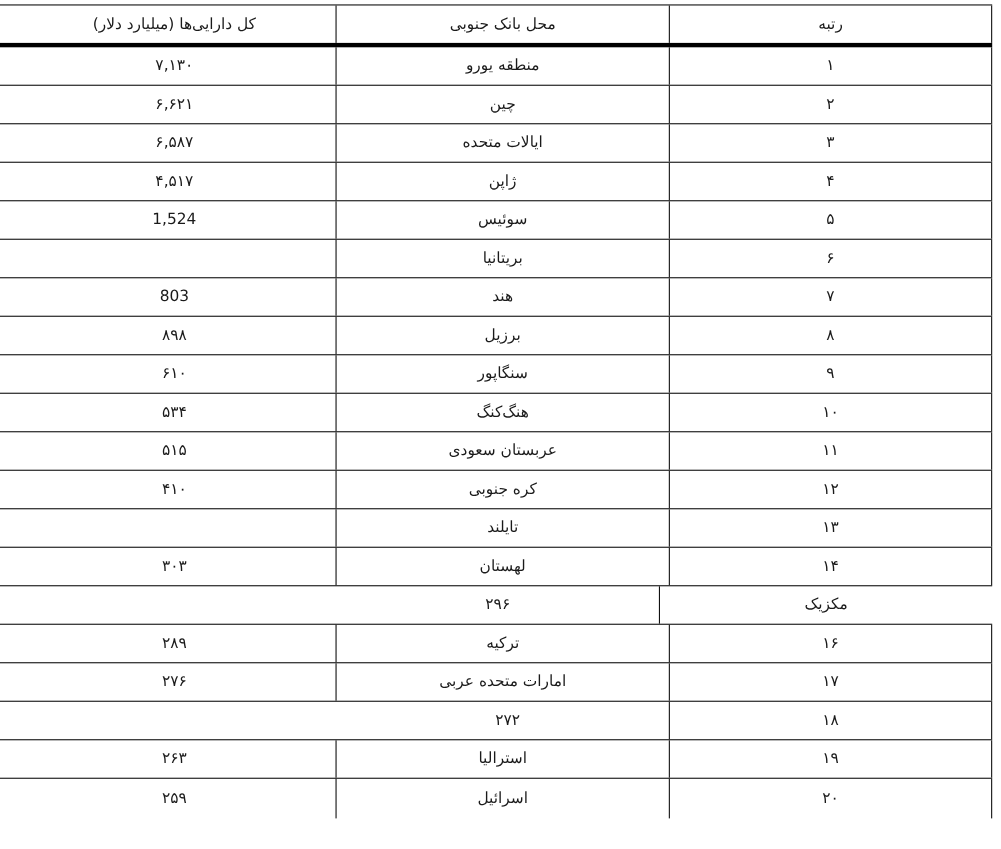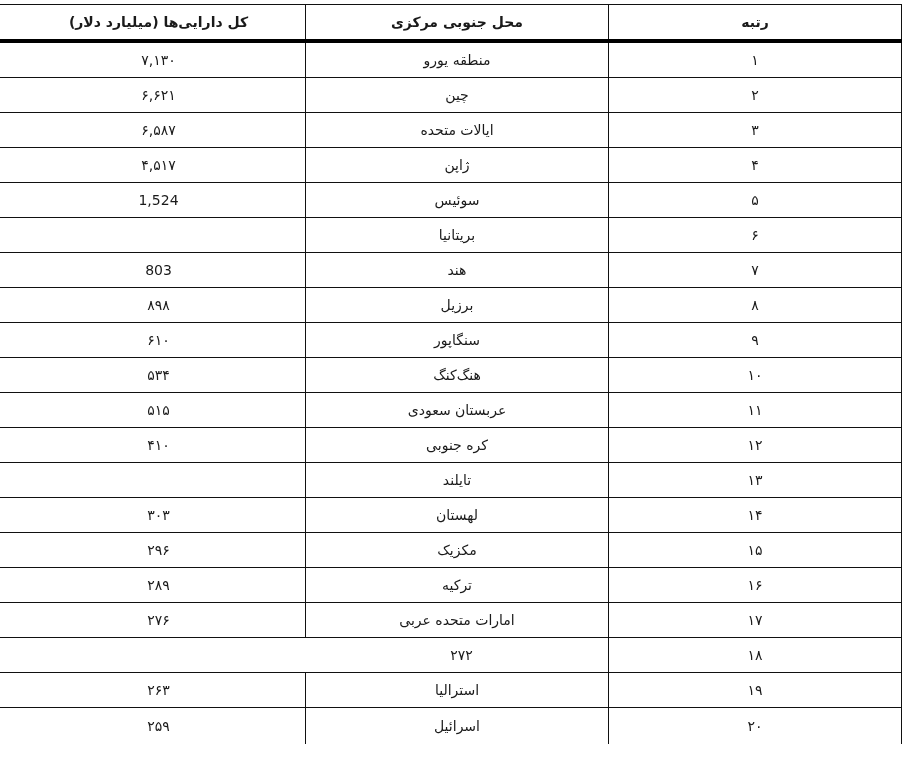--- a/index.html
+++ b/index.html
@@ -7,30 +7,30 @@
          font-family: "DejaVu Sans", sans-serif; color: #1a1a1a; }
   .table { position: absolute; left: 0; top: 4px; width: 902px; }
   .row { display: flex; flex-direction: row-reverse; height: 35px;
          border-bottom: 1.5px solid #111; box-sizing: border-box; }
   .row.header { height: 39px; border-top: 1.5px solid #111; border-bottom: 4px solid #000; }
   .cell { display: flex; align-items: center; justify-content: center;
           box-sizing: border-box; font-size: 14px; direction: rtl; }
   .c-rank { width: 294px; border-right: 1.5px solid #111; border-left: 1.5px solid #111; }
   .c-loc { width: 303px; border-left: 1.5px solid #111; }
   .c-assets { width: 293px; }
-  .header .cell { font-weight: bold; font-size: 14px; }
+  .header .cell { font-weight: normal; font-size: 14px; }
   .row.last { border-bottom: none; height: 36px; }
 </style>
 </head>
 <body>
 
 <div class="table">
   <div class="row header">
     <div class="cell c-rank">رتبه</div>
-    <div class="cell c-loc">محل جنوبی مرکزی</div>
+    <div class="cell c-loc">محل بانک جنوبی</div>
     <div class="cell c-assets">کل دارایی‌ها (میلیارد دلار)</div>
   </div>
   <div id="rows">
       <div class="row">
         <div class="cell c-rank">۱</div>
         <div class="cell c-loc">منطقه یورو</div>
         <div class="cell c-assets">۷,۱۳۰</div>
       </div>
       <div class="row">
         <div class="cell c-rank">۲</div>
@@ -89,21 +89,20 @@
       <div class="row">
         <div class="cell c-rank">۱۳</div>
         <div class="cell c-loc">تایلند</div>
       </div>
       <div class="row">
         <div class="cell c-rank">۱۴</div>
         <div class="cell c-loc">لهستان</div>
         <div class="cell c-assets">۳۰۳</div>
       </div>
       <div class="row">
-        <div class="cell c-rank">۱۵</div>
         <div class="cell c-loc">مکزیک</div>
         <div class="cell c-assets">۲۹۶</div>
       </div>
       <div class="row">
         <div class="cell c-rank">۱۶</div>
         <div class="cell c-loc">ترکیه</div>
         <div class="cell c-assets">۲۸۹</div>
       </div>
       <div class="row">
         <div class="cell c-rank">۱۷</div>

